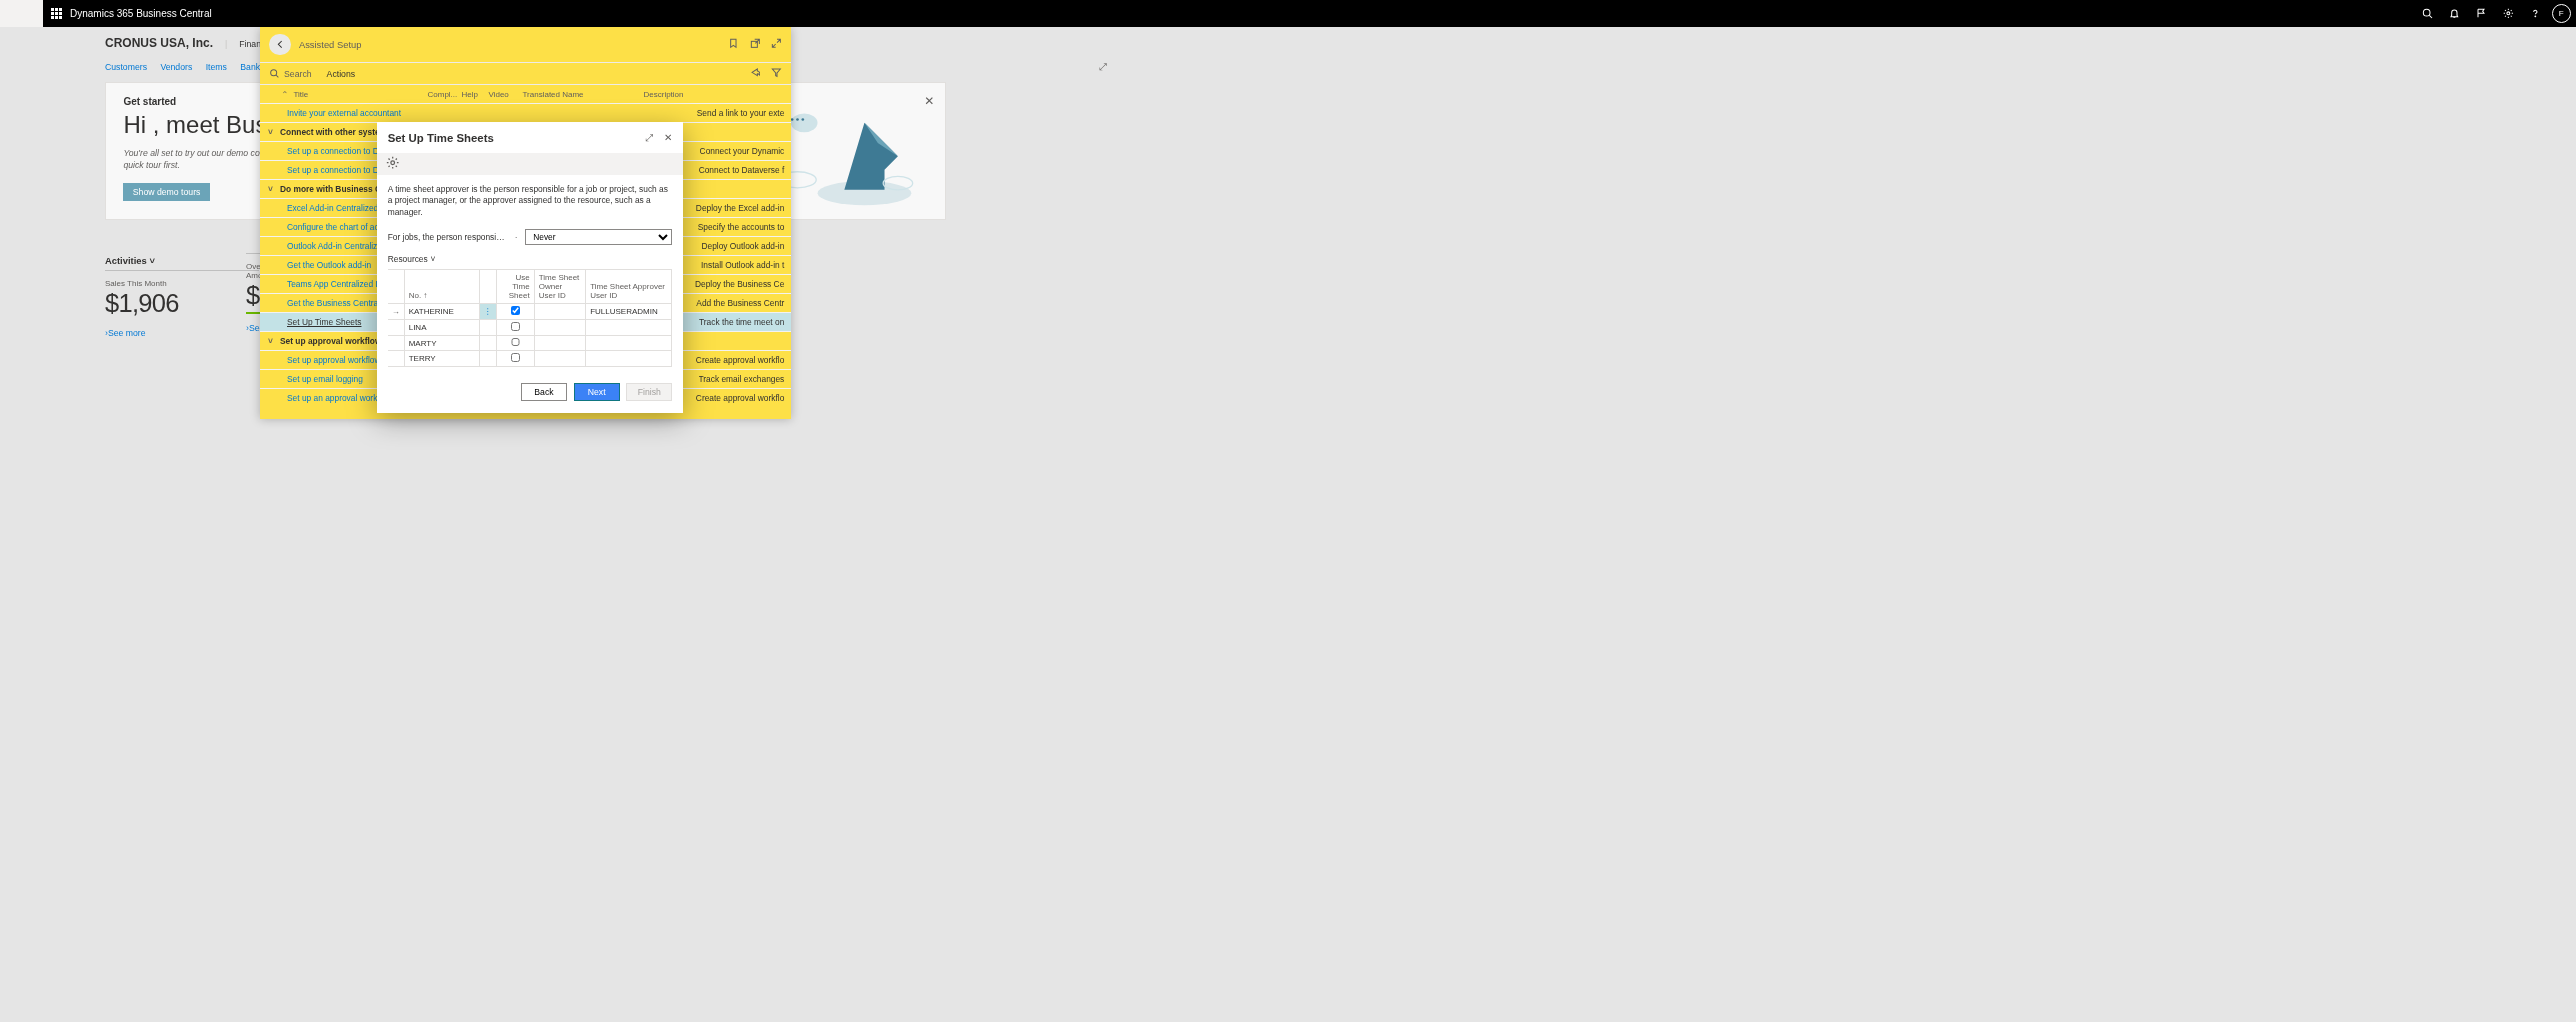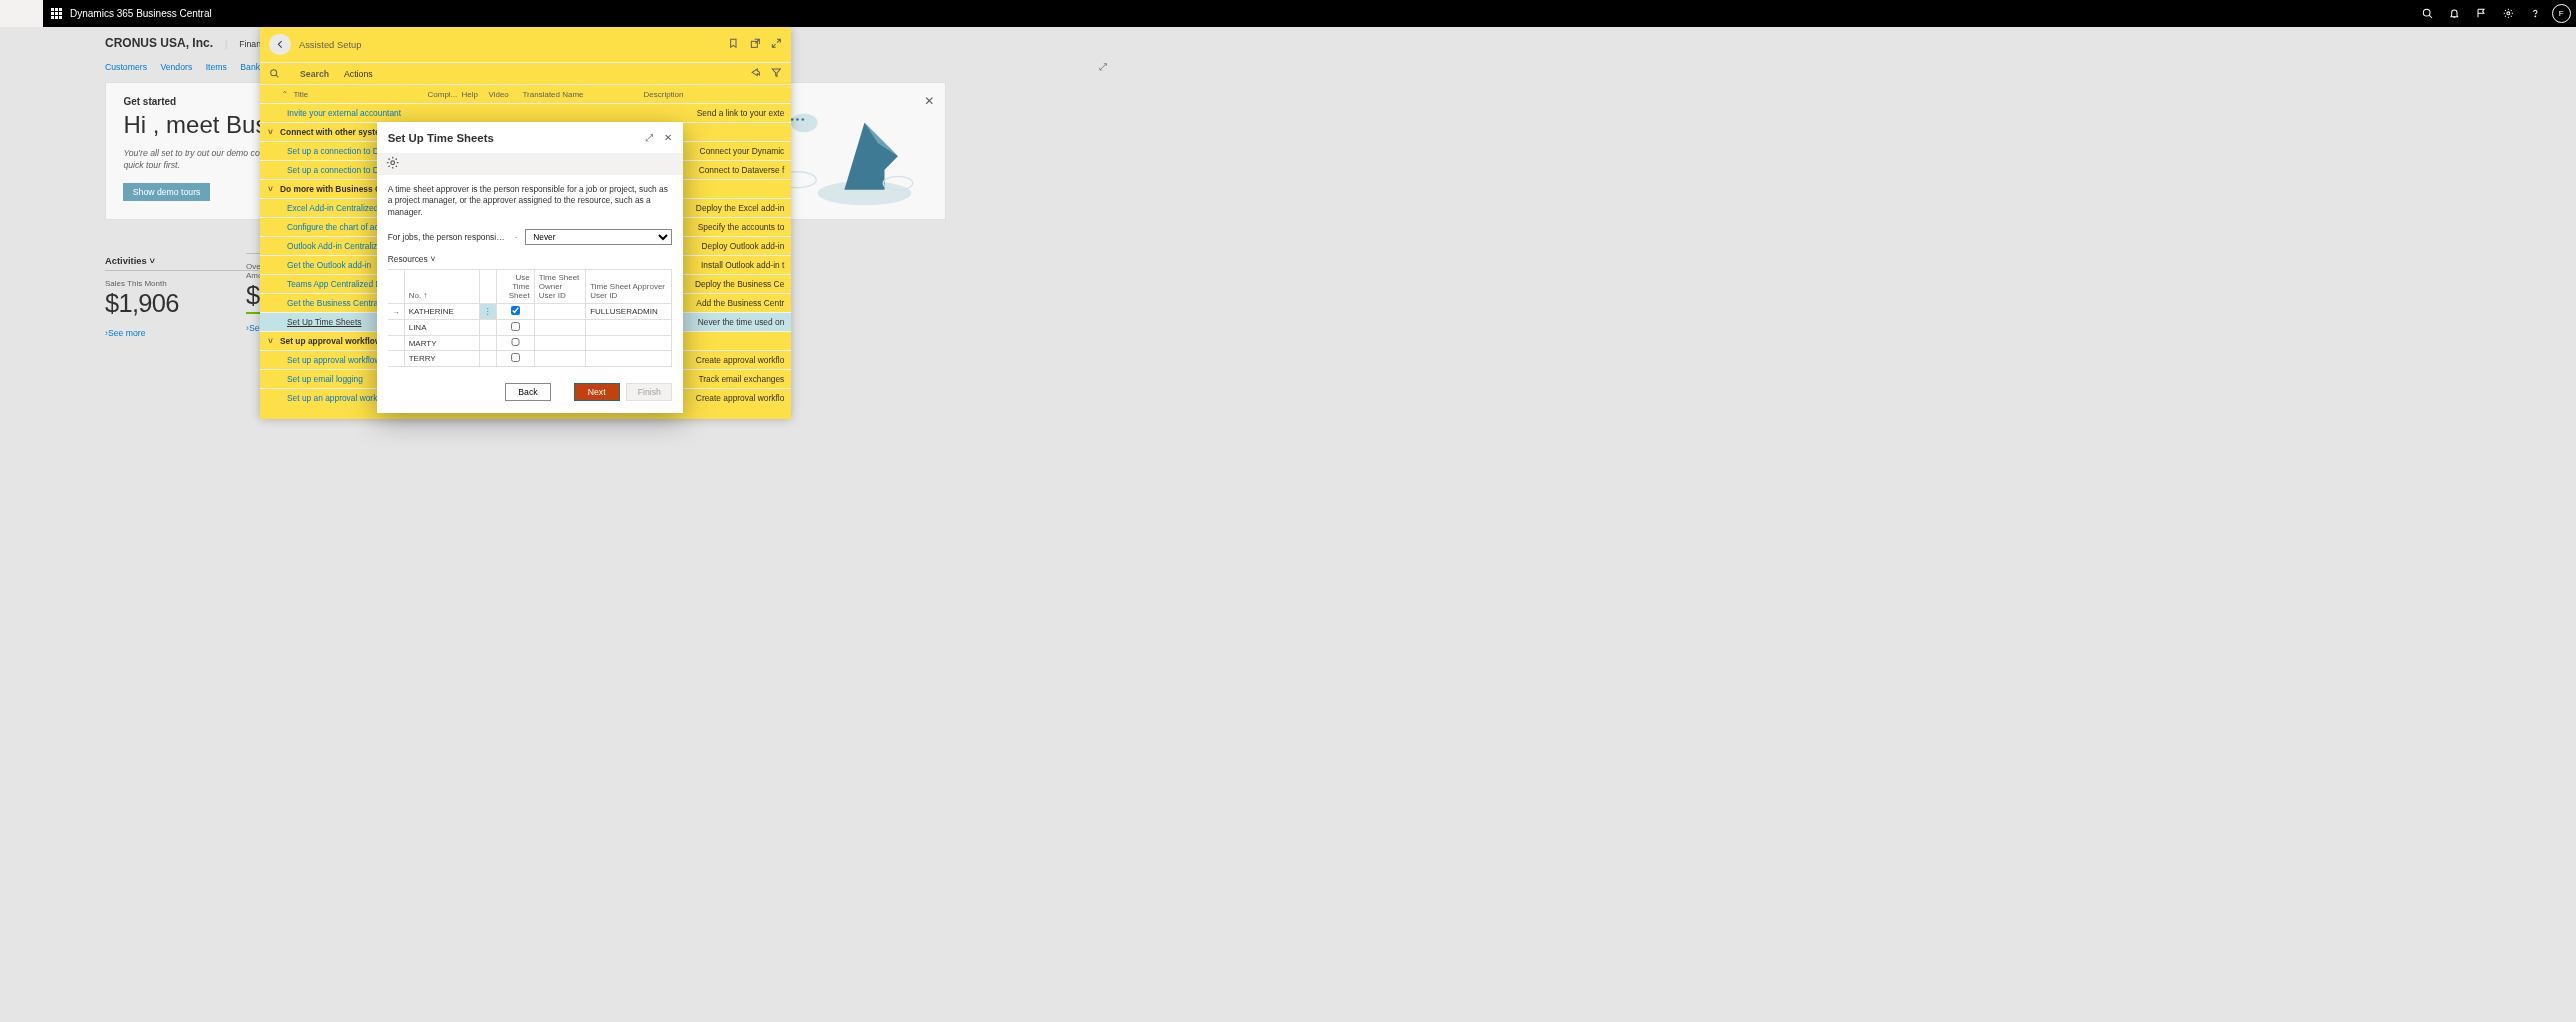--- a/index.html
+++ b/index.html
@@ -46,21 +46,21 @@
 
   
   .panel { position:absolute; left:260px; top:27px; width:531px; height:392px; background:#fde047; box-shadow:0 1.3px 9.4px rgba(0,0,0,0.25); }
   .panel-header { display:flex; align-items:center; height:35px; border-bottom:0; padding:0 9.4px; gap:8px;}
   .backcircle { width:21.5px; height:21.5px; border-radius:50%; background:#e9e9e9; display:flex; align-items:center; justify-content:center; cursor:pointer; color:#323130;}
   .panel-title { font-size:9.4px; color:#605e5c;}
   .panel-hdr-actions { margin-left:auto; display:flex; gap:10.7px;}
   .panel-hdr-actions span { cursor:pointer; color:#605e5c; }
 
   .panel-toolbar { display:flex; align-items:center; height:23px; padding:0 9.4px; border-top:0.7px solid #edebe9; border-bottom:0.7px solid #edebe9;}
-  .panel-toolbar .search { display:flex; align-items:center; gap:20px; cursor:pointer; color:#605e5c; font-size:8.7px;font-weight:bold;}
+  .panel-toolbar .search { display:flex; align-items:center; gap:4px; cursor:pointer; color:#605e5c; font-size:8.7px;}
   .panel-toolbar .actions { margin-left:15px; cursor:pointer; color:#323130; font-size:8.7px;}
   .panel-toolbar-right { margin-left:auto; display:flex; gap:10.7px;}
   .panel-toolbar-right span{cursor:pointer; color:#605e5c;}
 
   .grid-hdr { display:flex; padding:5.4px 9.4px 4px 21.5px; font-size:8px; color:#605e5c;}
   .col-title { width:134px;}
   .col-c { width:34px;}
   .col-h { width:27px;}
   .col-v { width:34px;}
   .col-tn { width:121px;}
@@ -98,21 +98,21 @@
   table.res td:nth-child(3){ width:16px; border-left:none;}
   table.res th:nth-child(4){ width:38px; text-align:right;}
   table.res td:nth-child(4){ text-align:center;}
   .sel-row td:nth-child(3){ background:#c3e2e6;}
   .sel-row td:nth-child(1){ color:#605e5c;}
   .dots { color:#0078d4; cursor:pointer; display:block; text-align:center;}
   input[type=checkbox]{ width:8.7px; height:8.7px; cursor:pointer;}
 
   .dlg-footer { display:flex; justify-content:flex-end; gap:6.7px; padding:9.4px 10.7px 12px;}
   .btn { min-width:46px; height:17.4px; font-size:8.7px; border:0.7px solid #8a8886; background:#fff; cursor:pointer;}
-  .btn.primary { background:#c2410c; border-color:#0f7680; color:#fff;margin-left:16px;}
+  .btn.primary { background:#3b82f6; border-color:#0f7680; color:#fff;}
   .btn.disabled { background:#f3f2f1; color:#a19f9d; border-color:#e1dfdd; cursor:default;}
 
   svg { width:10.7px; height:10.7px; stroke:currentColor; fill:none; stroke-width:1.5;}
 </style>
 </head>
 <body>
 
 <div class="topbar">
   <div class="waffle">
     <div class="waffle-grid">
@@ -312,21 +312,21 @@
       <div class="grow item">
         <a>Teams App Centralized Deployment</a>
         <span class="desc-col">Deploy the Business Ce</span>
       </div>
       <div class="grow item">
         <a>Get the Business Central app for Teams</a>
         <span class="desc-col">Add the Business Centr</span>
       </div>
       <div class="grow item selected">
         <a>Set Up Time Sheets</a>
-        <span class="desc-col">Never the time used on</span>
+        <span class="desc-col">Track the time meet on</span>
       </div>
       <div class="grow cat">
         <span class="chev">˅</span>
         <span>Set up approval workflows</span>
       </div>
       <div class="grow item">
         <a>Set up approval workflows</a>
         <span class="desc-col">Create approval workflo</span>
       </div>
       <div class="grow item">

